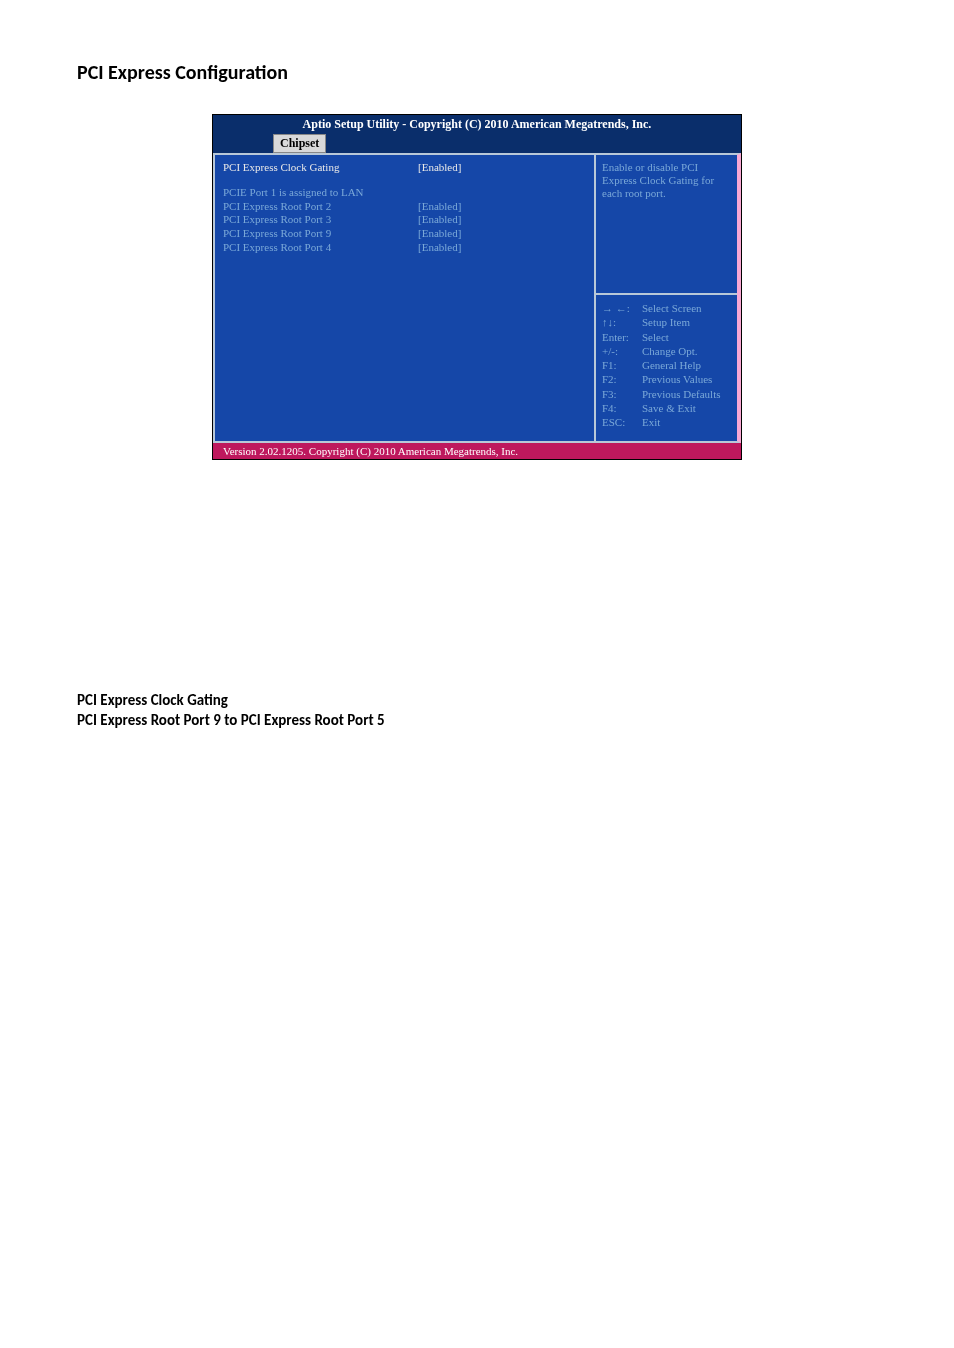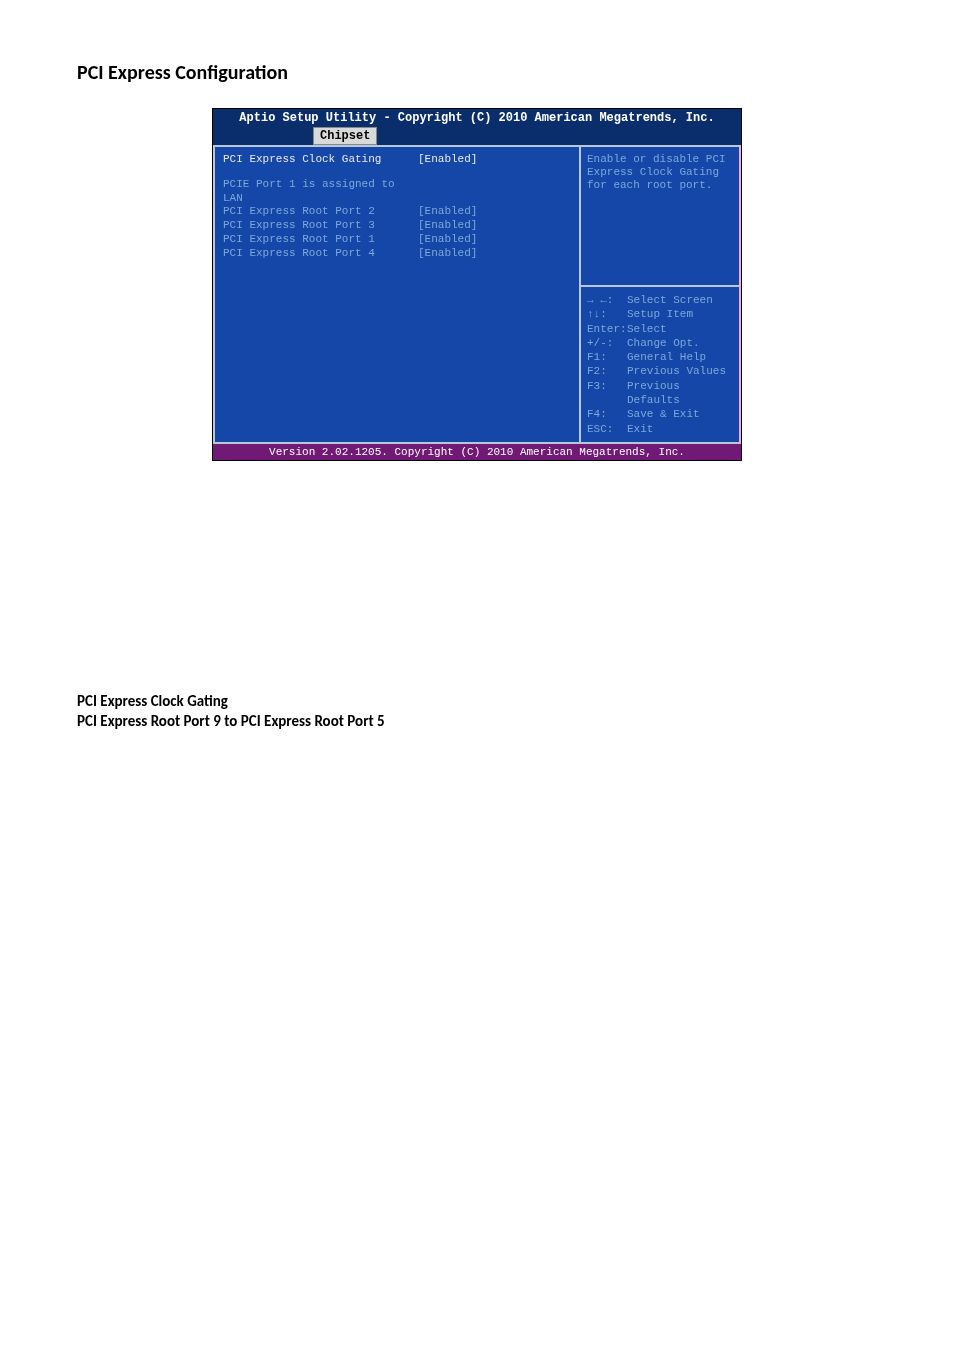--- a/index.html
+++ b/index.html
@@ -10,40 +10,40 @@
     body {
       font-family: Calibri, Arial, sans-serif;
       background: #ffffff;
       width: 954px;
       padding: 60px 77px;
     }
     .page-title {
       font-size: 20px;
       font-weight: bold;
       color: #000;
-      margin-bottom: 24px;
+      margin-bottom: 30px;
     }
     .bios-container {
       width: 530px;
       margin: 0 auto 44px auto;
       border: 1px solid #000;
-      font-family: Liberation Mono, monospace;
+      font-family: Liberation Serif, serif;
     }
     .bios-header {
       background: #0a2e6b;
       color: #fff;
       text-align: center;
       font-weight: bold;
       font-size: 12px;
       padding: 2px 0;
     }
     .bios-tabs {
       background: #0a2e6b;
       display: flex;
-      padding-left: 100px;
+      padding-left: 60px;
     }
     .bios-tab {
       background: #d9d9d9;
       color: #000;
       padding: 1px 6px;
       font-size: 12px;
       font-weight: bold;
       border: 1px solid #888;
     }
     .bios-body {
@@ -69,25 +69,25 @@
       width: 195px;
     }
     .bios-value {
       color: #7aa8d8;
     }
     .bios-selected .bios-label,
     .bios-selected .bios-value {
       color: #e8e8e8;
     }
     .bios-side {
-      width: 160px;
+      width: 145px;
       display: flex;
       flex-direction: column;
       border-top: 2px solid #b8c8d8;
-      border-right: 2px solid #f9a8d4;
+      border-right: 4px solid #f9a8d4;
       border-bottom: 2px solid #b8c8d8;
     }
     .bios-help-top {
       flex: 0 0 auto;
       padding: 6px 6px 10px 6px;
       color: #7aa8d8;
       font-size: 11px;
       border-bottom: 2px solid #b8c8d8;
       min-height: 140px;
       line-height: 1.2;
@@ -100,25 +100,24 @@
       line-height: 1.3;
     }
     .help-row {
       display: flex;
     }
     .help-key {
       width: 40px;
       flex-shrink: 0;
     }
     .bios-footer {
-      background: #701a75;
+      background: #be185d;
       color: #fff;
-      text-align: center;
-      font-size: 11px;
-      padding: 2px 0;
+      font-size: 11px;
+      padding: 2px 10px;
     }
     .doc-section {
       margin-top: 230px;
       font-size: 15px;
       line-height: 1.35;
       color: #000;
     }
     .doc-heading {
       font-weight: bold;
     }
@@ -147,21 +146,21 @@
       </div>
       <div class="bios-row">
         <span class="bios-label">PCI Express Root Port 2</span>
         <span class="bios-value">[Enabled]</span>
       </div>
       <div class="bios-row">
         <span class="bios-label">PCI Express Root Port 3</span>
         <span class="bios-value">[Enabled]</span>
       </div>
       <div class="bios-row">
-        <span class="bios-label">PCI Express Root Port 1</span>
+        <span class="bios-label">PCI Express Root Port 9</span>
         <span class="bios-value">[Enabled]</span>
       </div>
       <div class="bios-row">
         <span class="bios-label">PCI Express Root Port 4</span>
         <span class="bios-value">[Enabled]</span>
       </div>
 
     </div>
     <div class="bios-side">
       <div class="bios-help-top">Enable or disable PCI Express Clock Gating for each root port.</div>

